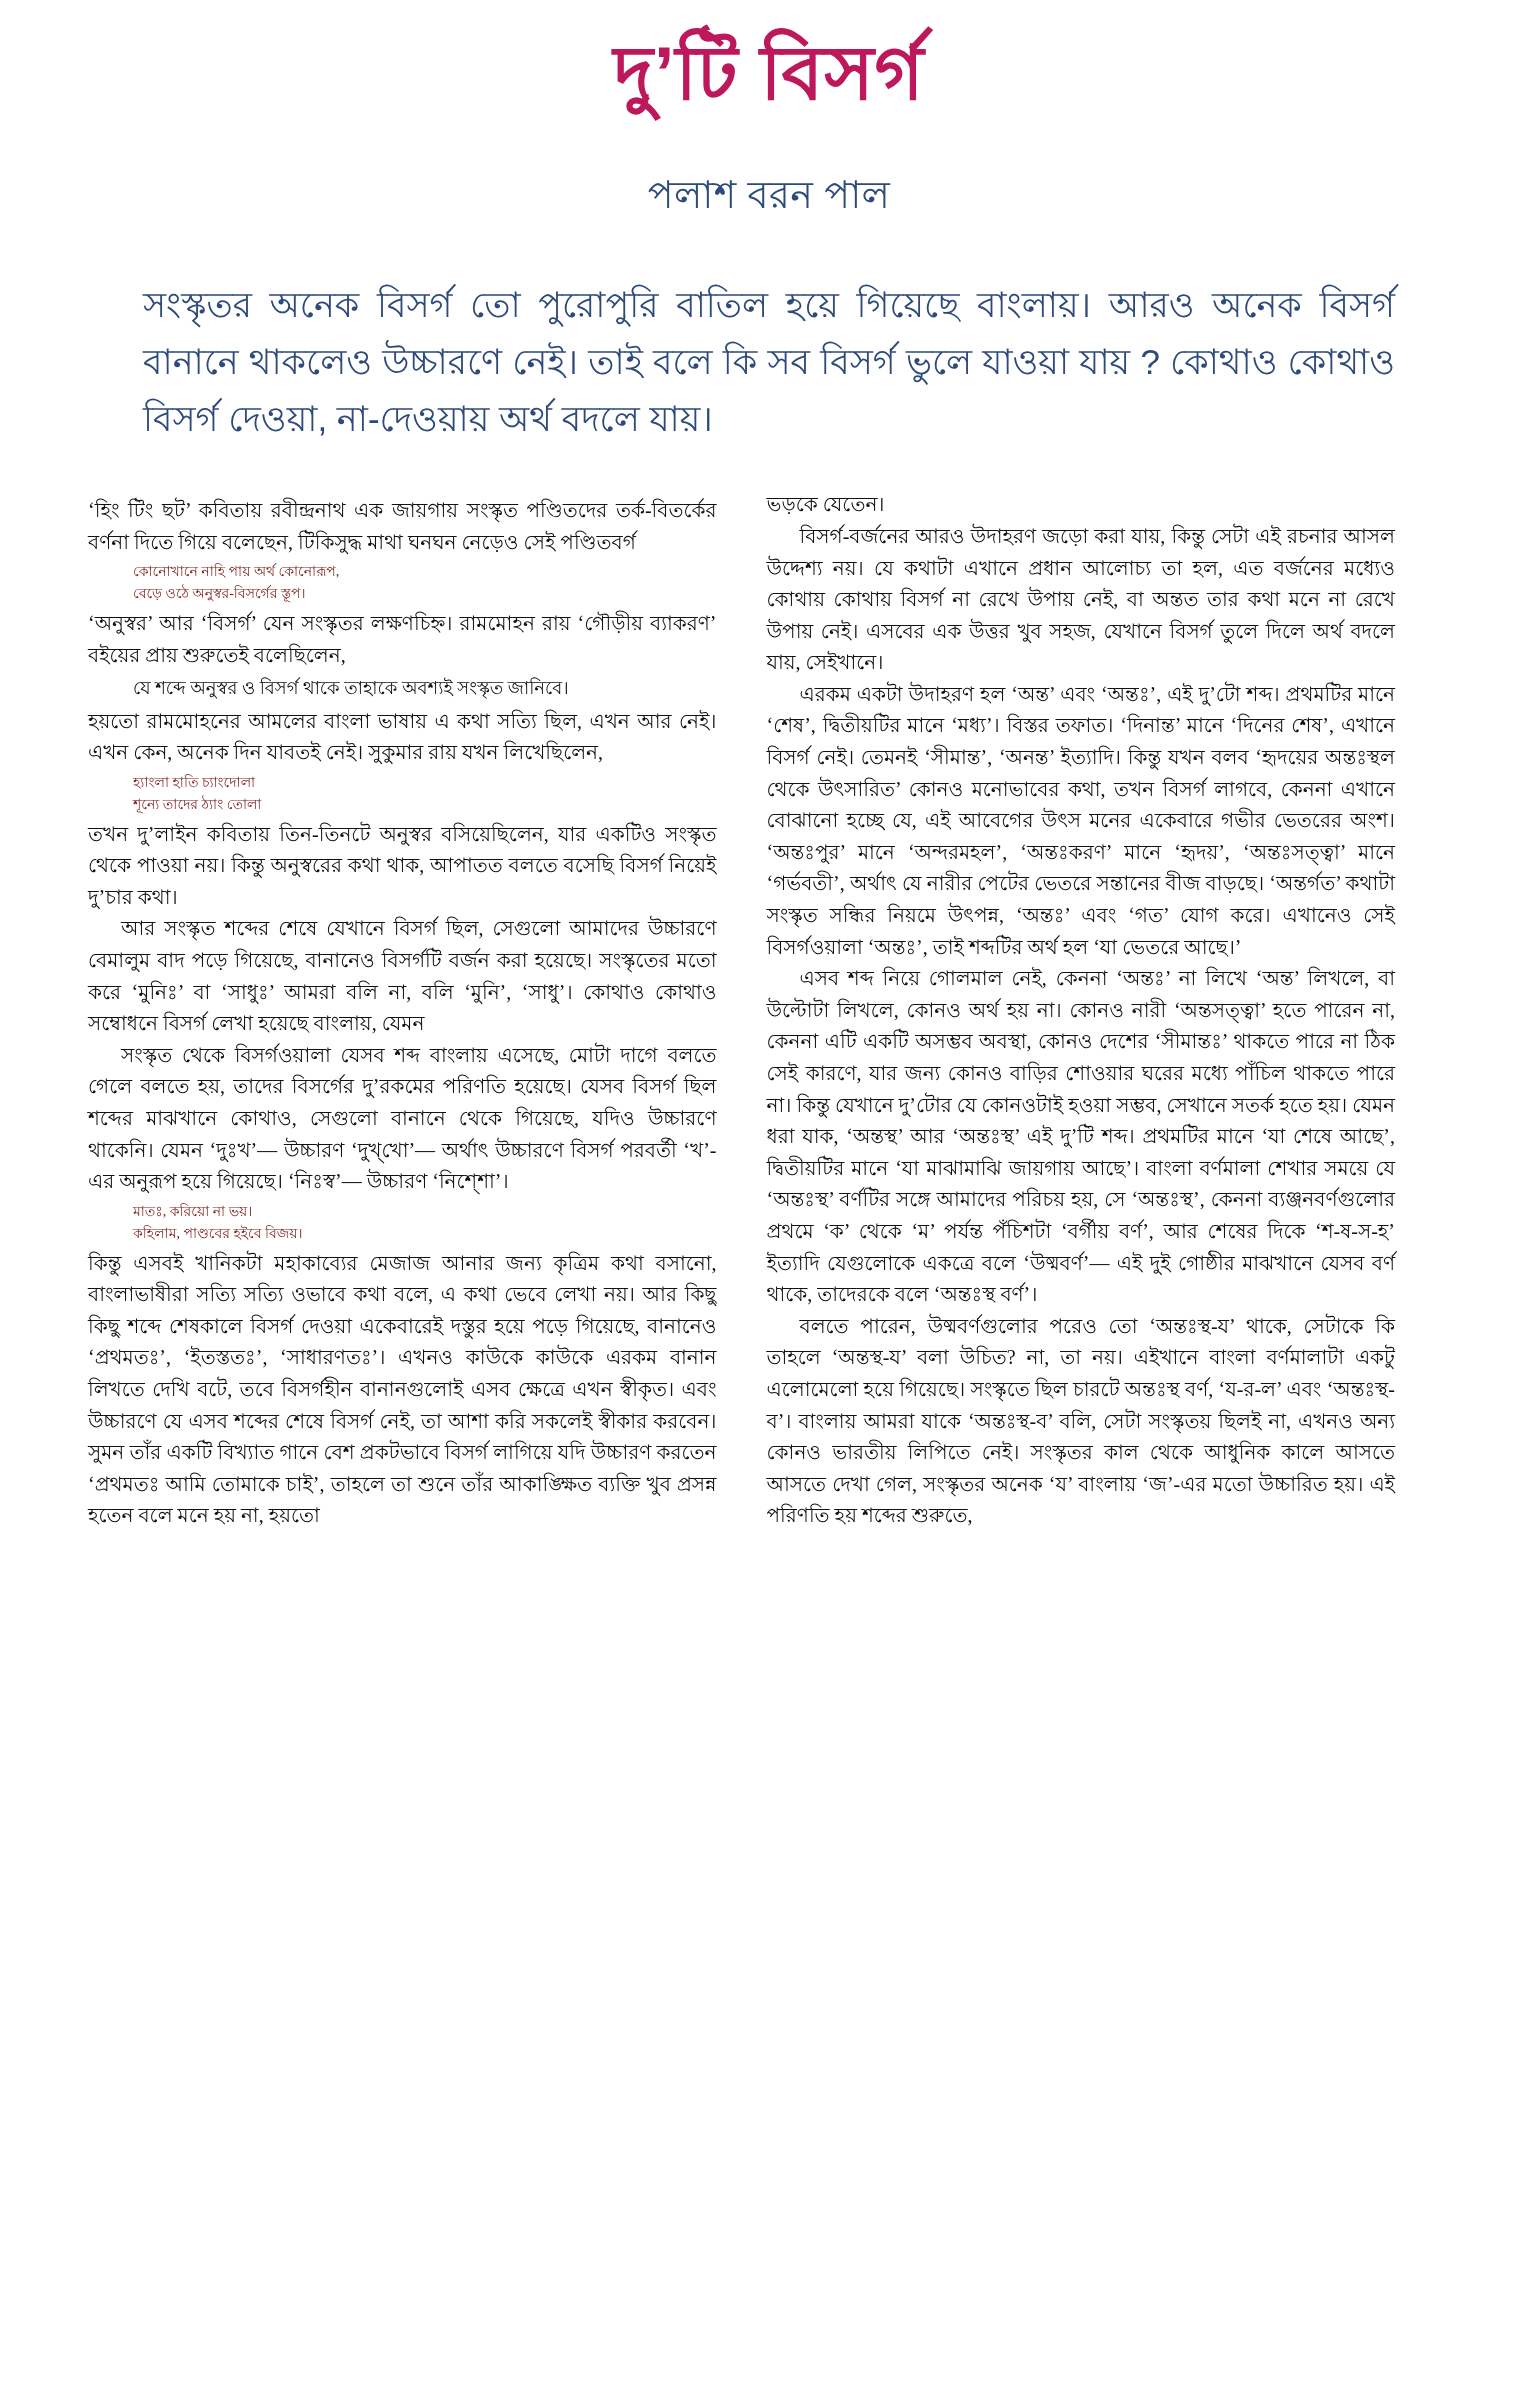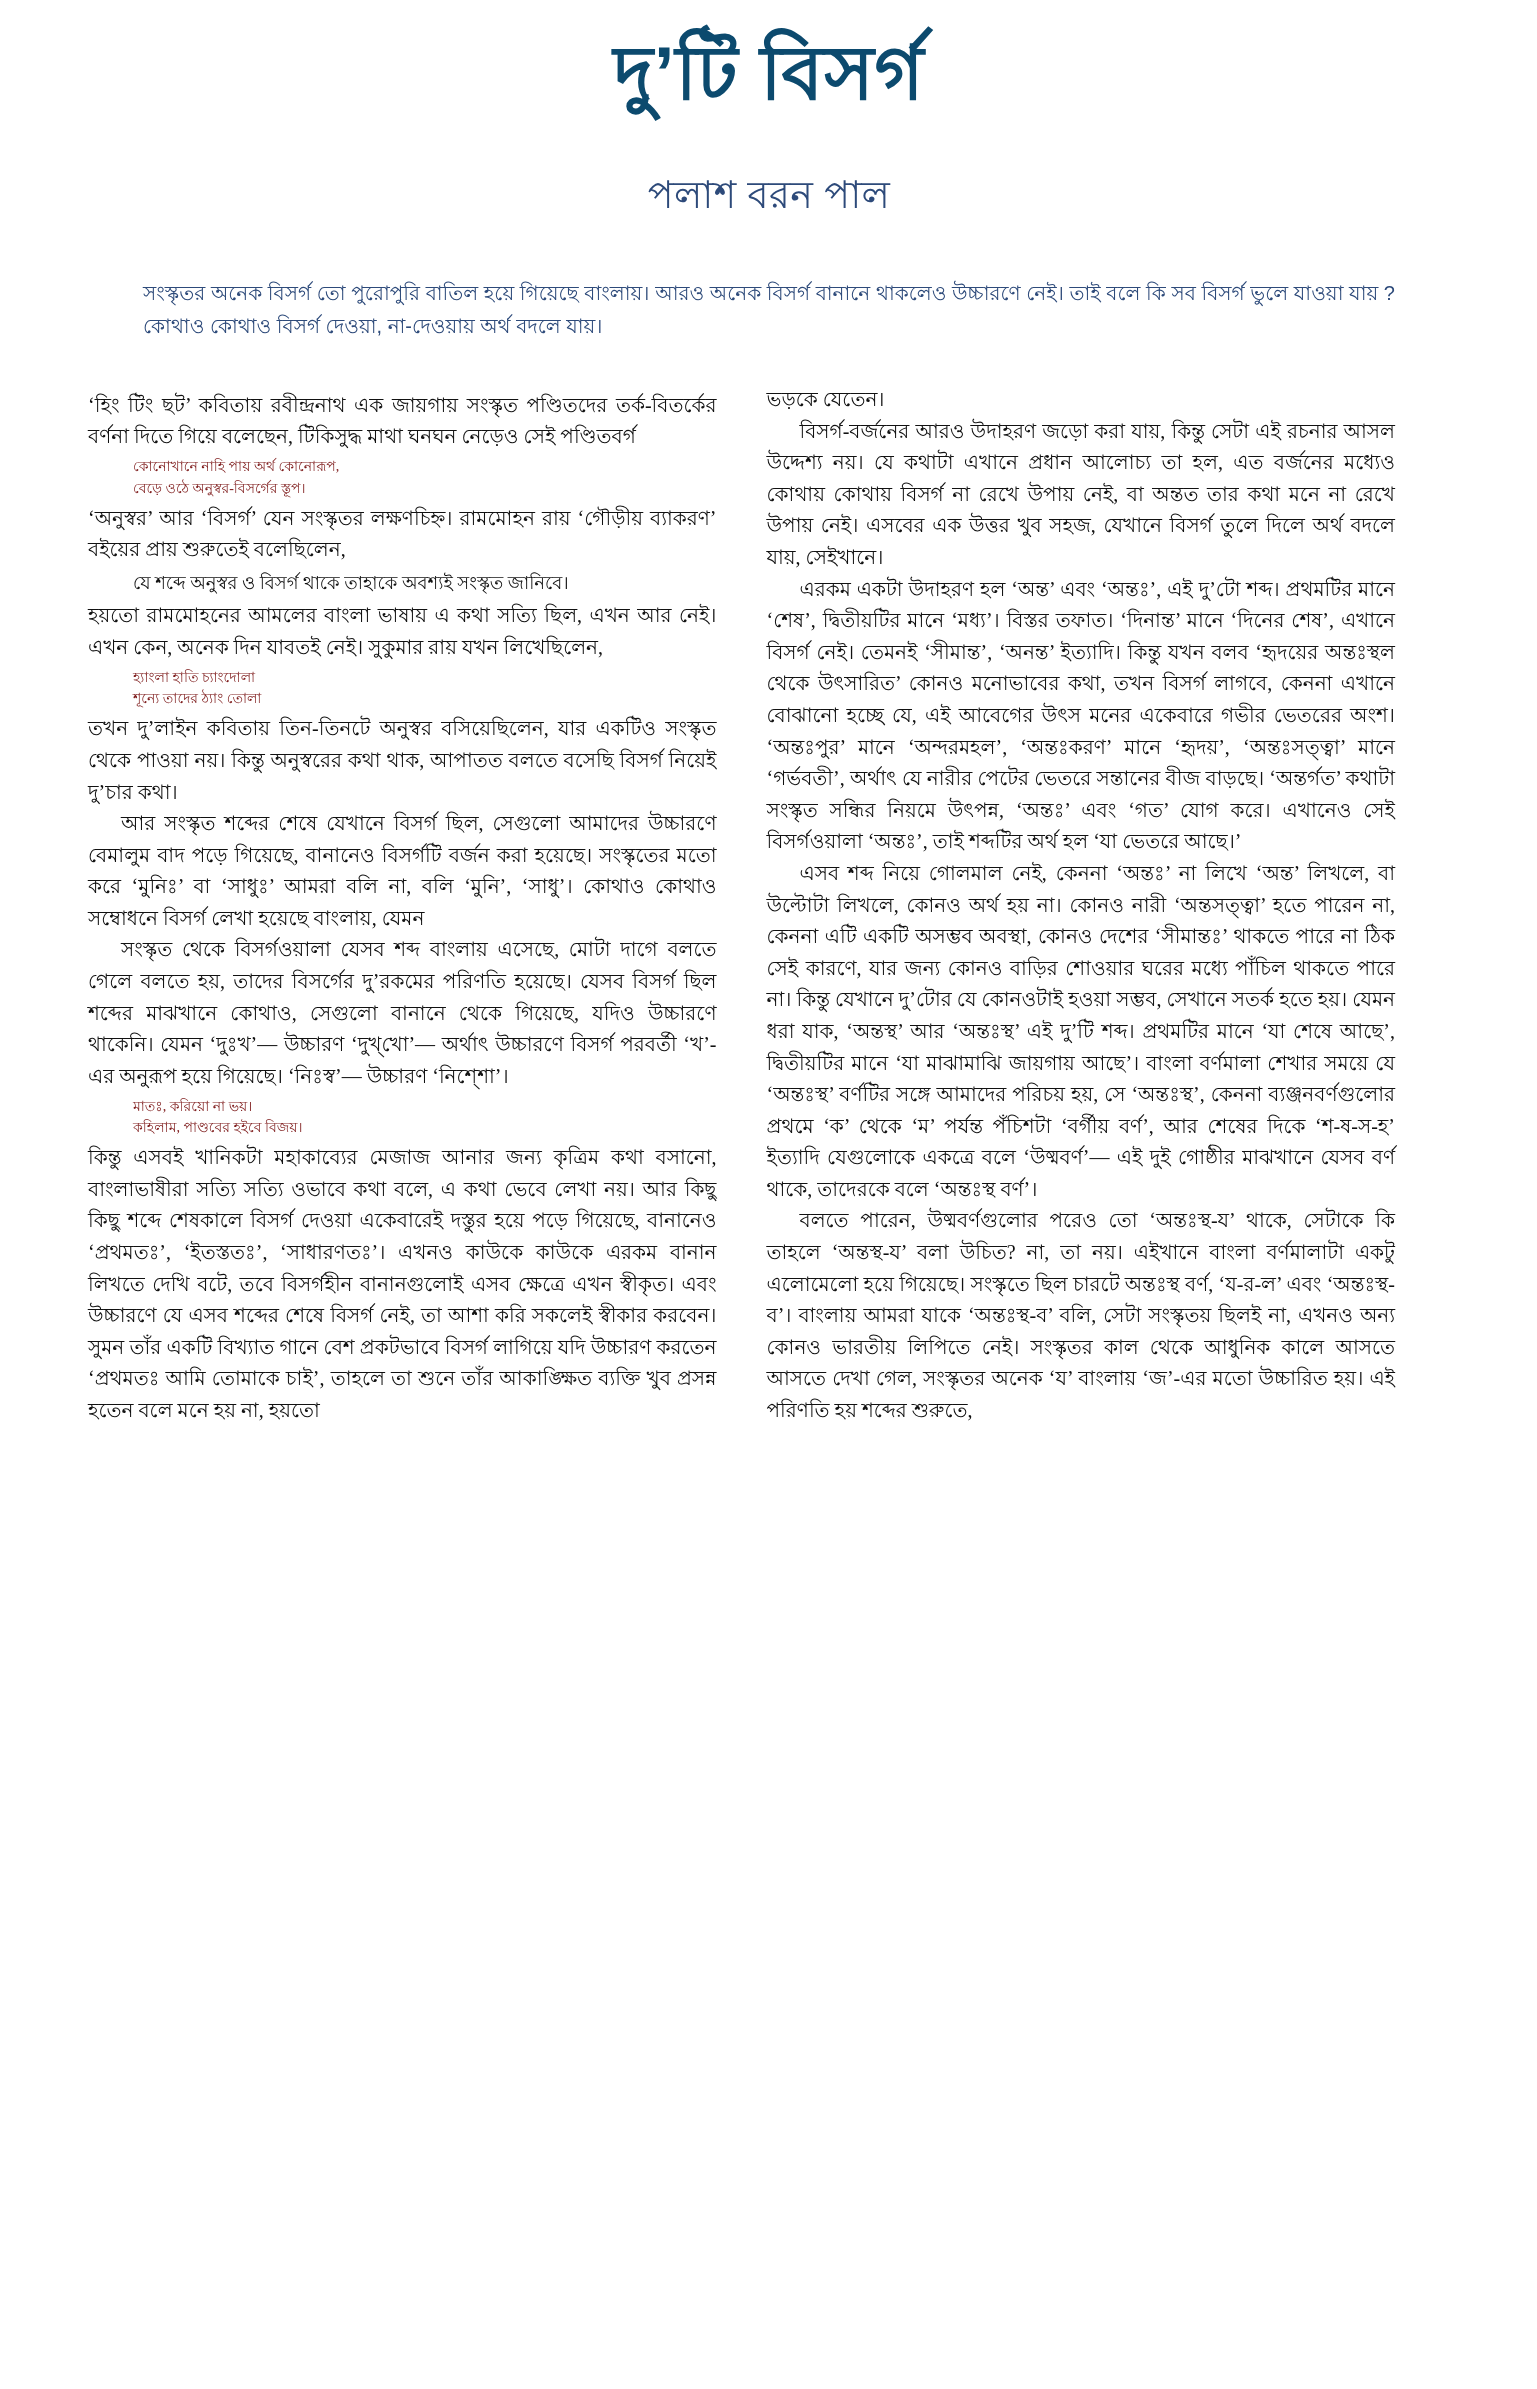--- a/index.html
+++ b/index.html
@@ -28,21 +28,21 @@
     text-align: center;
     color: #c0342b;
     font-family: "Liberation Sans", sans-serif;
     font-size: 21px;
     font-weight: 700;
     letter-spacing: 0.4px;
     margin-top: 288px;
   }
   .headline {
     text-align: center;
-    color: #0c4a6e;
+    color: #be185d;
     font-family: "Liberation Sans", sans-serif;
     font-weight: 700;
     font-size: 75px;
     line-height: 1.12;
     margin-top: 31px;
     letter-spacing: 0.8px;
   }
   .byline {
     text-align: center;
     color: #2d4a7a;
@@ -50,21 +50,21 @@
     font-weight: 400;
     font-size: 38px;
     margin-top: 17px;
     letter-spacing: 0.4px;
   }
 
   
   .standfirst {
     color: #2d4a7a;
     font-family: "Liberation Sans", sans-serif;
-    font-size: 20px;
+    font-size: 35px;
     line-height: 1.62;
     text-align: justify;
     margin: 48px 143px 0 143px;
   }
 
   
   .columns {
     display: flex;
     gap: 50px;
     margin: 42px 143px 0 88px;

